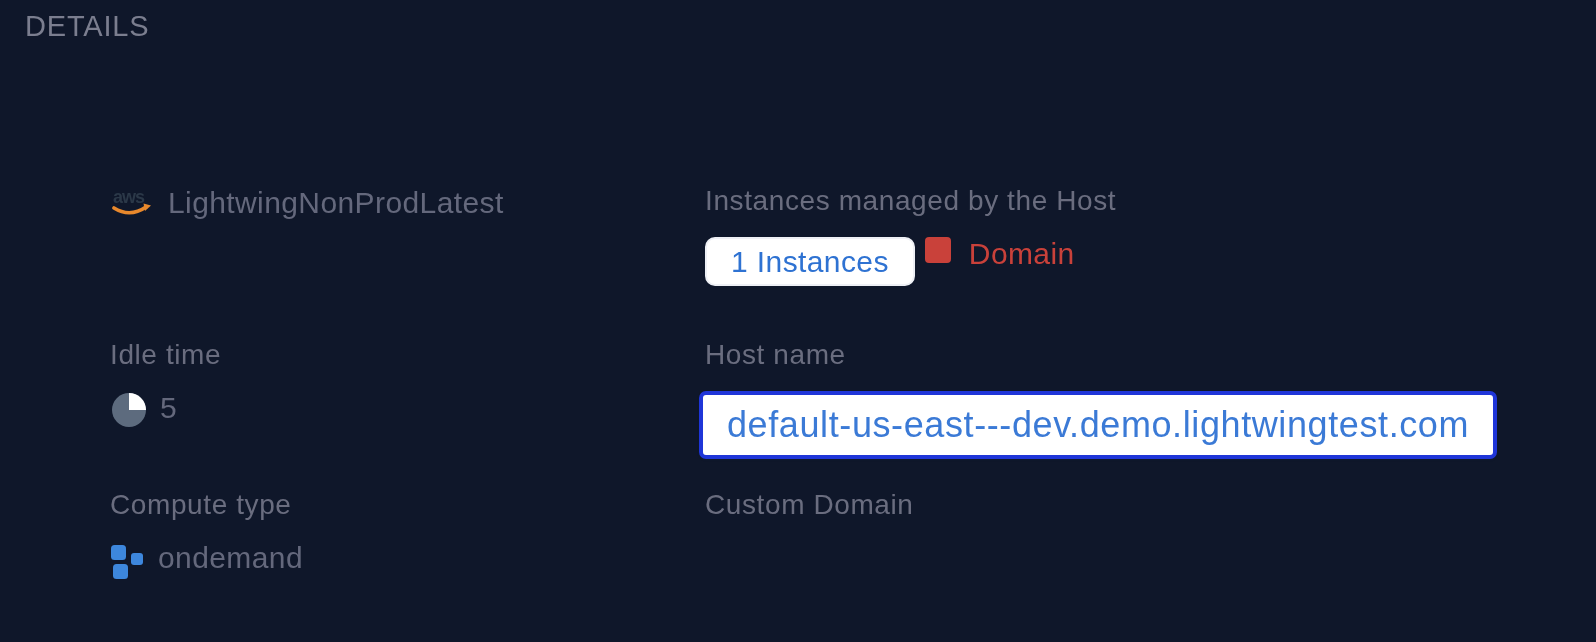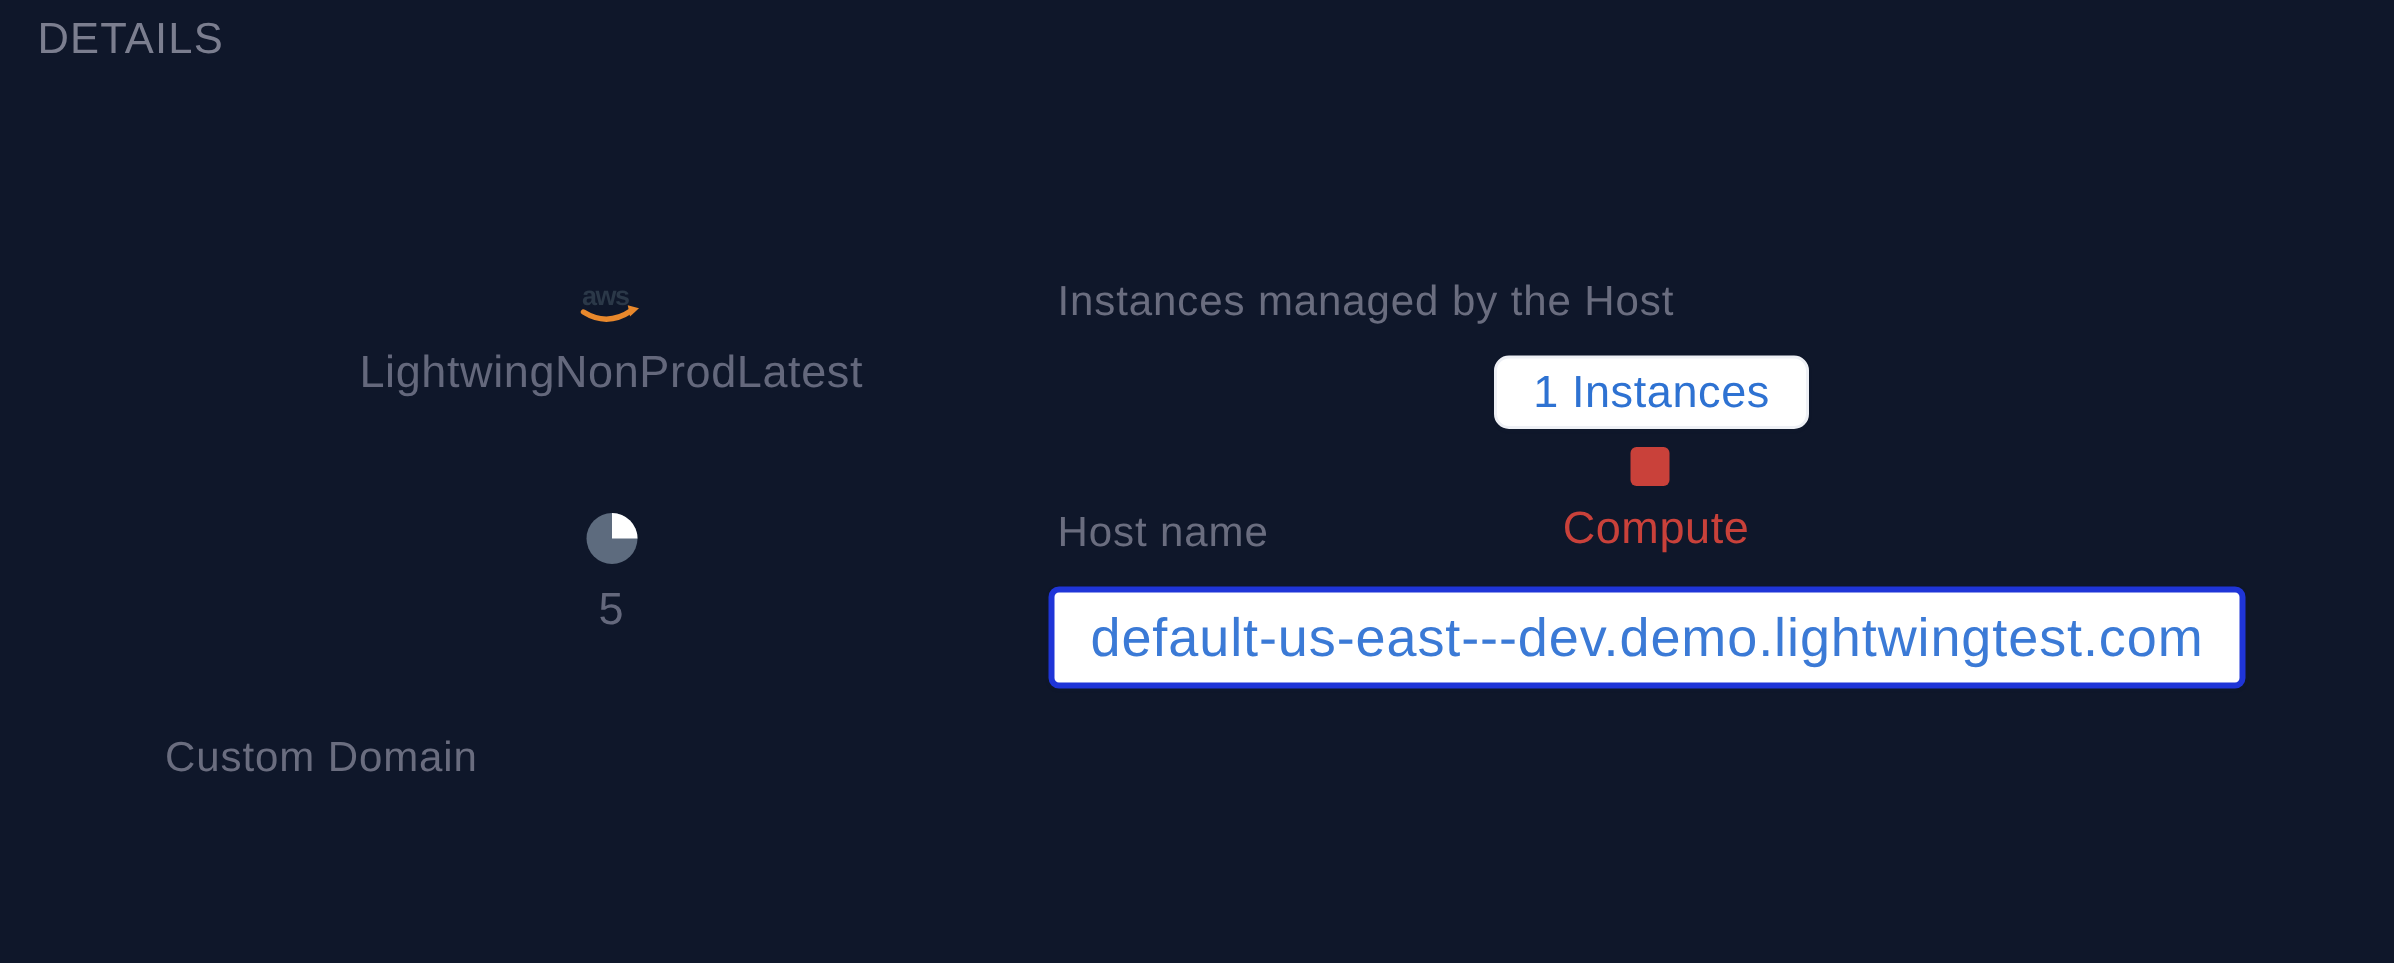--- a/index.html
+++ b/index.html
@@ -35,27 +35,25 @@
   .cell { align-self: start; }
   .field-label {
     font-size: 28px;
     letter-spacing: 0.6px;
     color: #6a6d7f;
     margin-bottom: 20px;
     line-height: 1.1;
   }
   .value-row {
     display: flex;
-    align-items: center;
     gap: 12px;
     font-size: 30px;
     letter-spacing: 0.4px;
     color: #64687c;
     line-height: 1.1;
-    flex-direction: column;
   }
   .icon-wrap {
     display: inline-flex;
     align-items: center;
     justify-content: center;
     flex: 0 0 auto;
   }
   
   .instances-chip {
     display: inline-block;
@@ -121,42 +119,56 @@
         </span>
         <span>LightwingNonProdLatest</span>
       </div>
     </section>
 
     <section class="cell">
       <div class="field-label">Instances managed by the Host</div>
       <div class="value-row">
         <a class="instances-chip">1 Instances</a>
         <span class="status-square"></span>
-        <span class="status-text">Compute</span>
+        <span class="status-text">Domain</span>
       </div>
     </section>
 
     <section class="cell">
+      <div class="field-label">Idle time</div>
       <div class="value-row">
         <span class="icon-wrap">
           <svg width="38" height="38" viewBox="0 0 38 38" aria-hidden="true">
             <circle cx="19" cy="19" r="17" fill="#5d6b7e"></circle>
             <path d="M19 19 L19 2 A17 17 0 0 1 36 19 Z" fill="#ffffff"></path>
           </svg>
         </span>
         <span>5</span>
       </div>
     </section>
 
     <section class="cell">
       <div class="field-label">Host name</div>
       <div>
         <a class="link-box host-box">default-us-east---dev.demo.lightwingtest.com</a>
       </div>
     </section>
 
+    <section class="cell">
+      <div class="field-label">Compute type</div>
+      <div class="value-row">
+        <span class="icon-wrap">
+          <svg width="36" height="40" viewBox="0 0 36 40" aria-hidden="true">
+            <rect x="1" y="4" width="15" height="15" rx="3.5" fill="#3d87dd"></rect>
+            <rect x="21" y="12" width="12" height="12" rx="3" fill="#3d87dd"></rect>
+            <rect x="3" y="23" width="15" height="15" rx="3.5" fill="#3d87dd"></rect>
+          </svg>
+        </span>
+        <span>ondemand</span>
+      </div>
+    </section>
 
     <section class="cell">
       <div class="field-label">Custom Domain</div>
     </section>
 
   </div>
 </div>
 
 </body></html>

